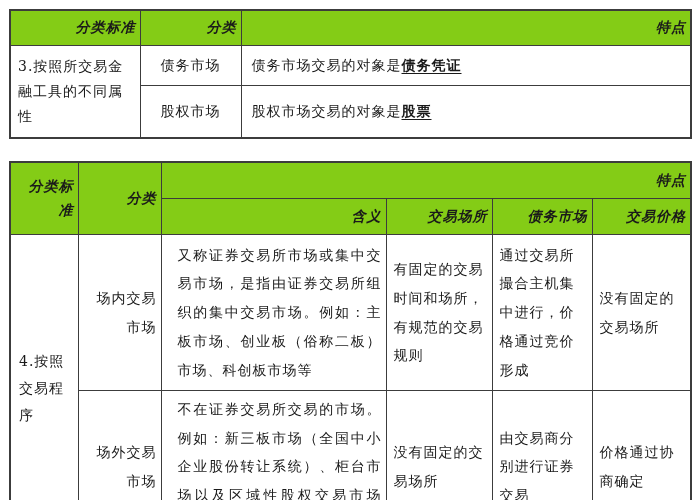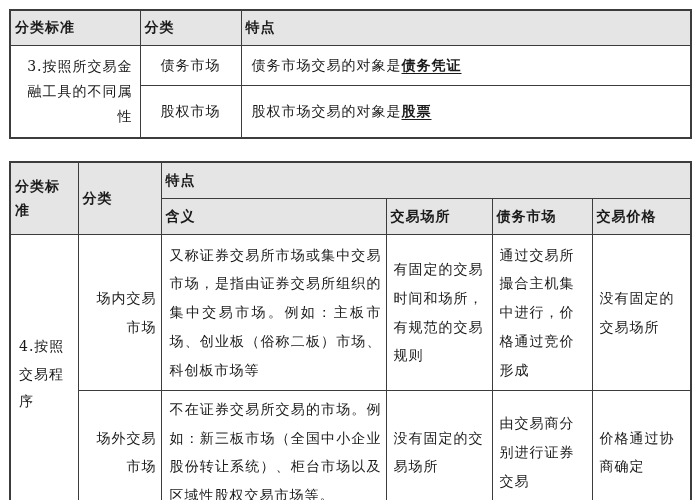--- a/index.html
+++ b/index.html
@@ -23,33 +23,34 @@
   }
   .t th, .t td {
     border: 1px solid #3c3c3c;
     font-size: 14px;
     letter-spacing: 1px;
     vertical-align: middle;
     word-break: break-all;
     overflow: hidden;
   }
   .t th {
-    background: #e5e5e5;
+    background: #84cc16;
     font-weight: bold;
-    text-align: left;
+    text-align: right;
     line-height: 1.7;
     padding: 2px 4px;
+    font-style: italic;
   }
   
   .t1 { margin-bottom: 22px; }
   .t1 .h-row th { height: 30px; }
   .t1 .r1 td { height: 35px; }
   .t1 .r2 td { height: 47px; margin-left: 33px; }
   .t1 td.crit {
-    text-align: right;
+    text-align: left;
     padding: 4px 7px;
     line-height: 1.8;
   }
   .t1 td.cat {
     text-align: center;
     padding: 2px 4px;
   }
   .t1 td.feat {
     text-align: left;
     padding: 2px 10px;
@@ -71,21 +72,21 @@
   }
   .t2 td.crit2 {
     padding: 4px 5px 4px 8px;
     line-height: 1.95;
   }
   .t2 td.cat2 {
     text-align: right;
     padding: 4px 4px;
   }
   .t2 td.meaning {
-    padding: 4px 4px 4px 8px;
+    padding: 4px 4px 4px 16px;
     text-align: justify;
   }
   .t2 td.venue   { padding: 4px 3px 4px 7px; }
   .t2 td.method  { padding: 4px 3px 4px 7px; }
   .t2 td.price   { padding: 4px 3px 4px 7px; }
 </style>
 </head>
 <body>
 
 <div class="page">

